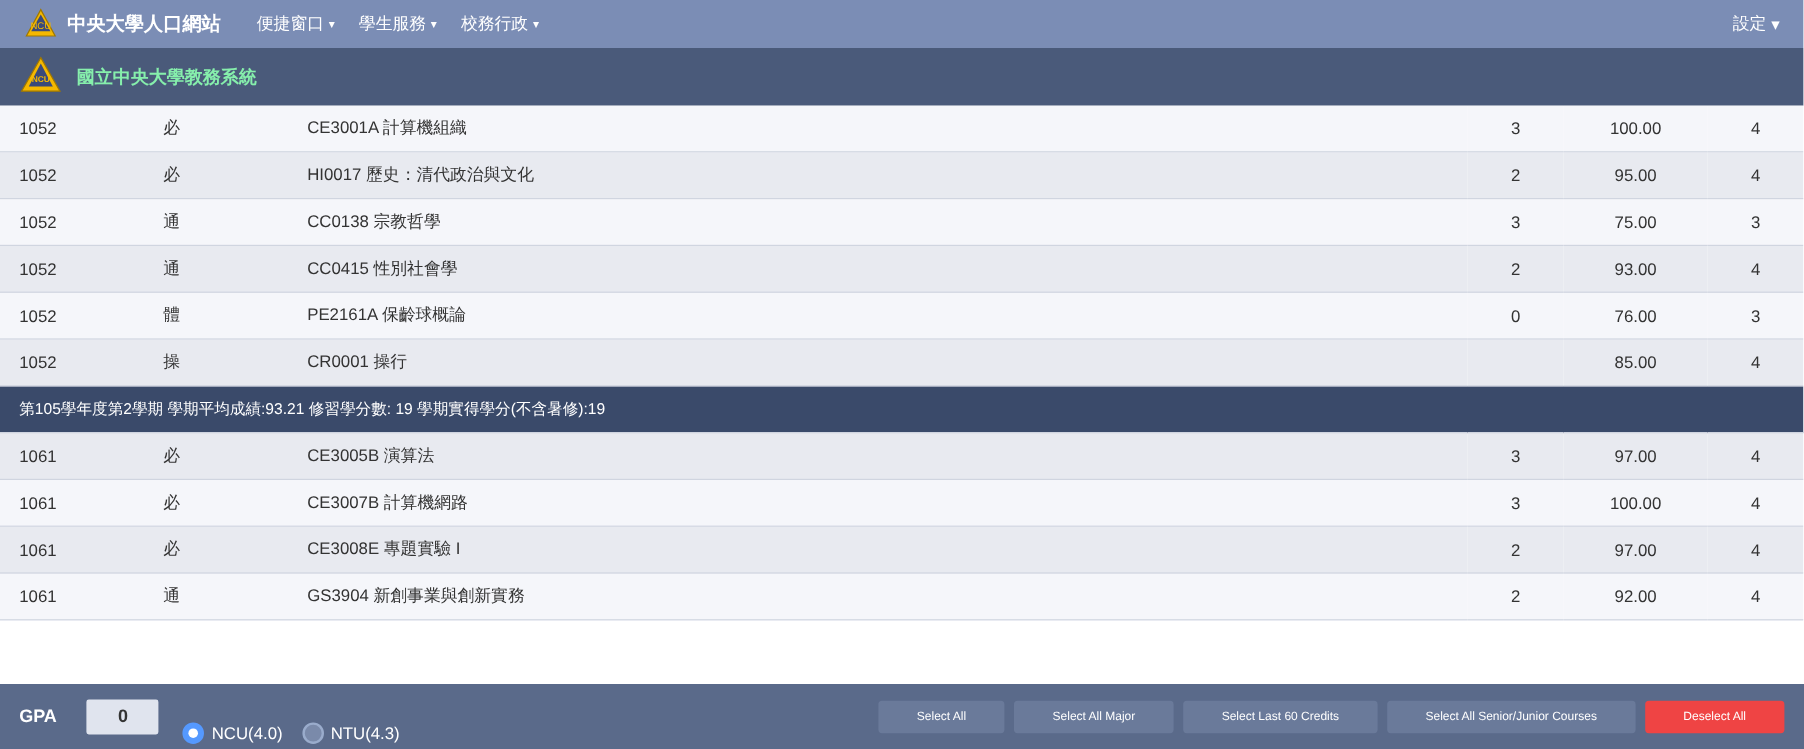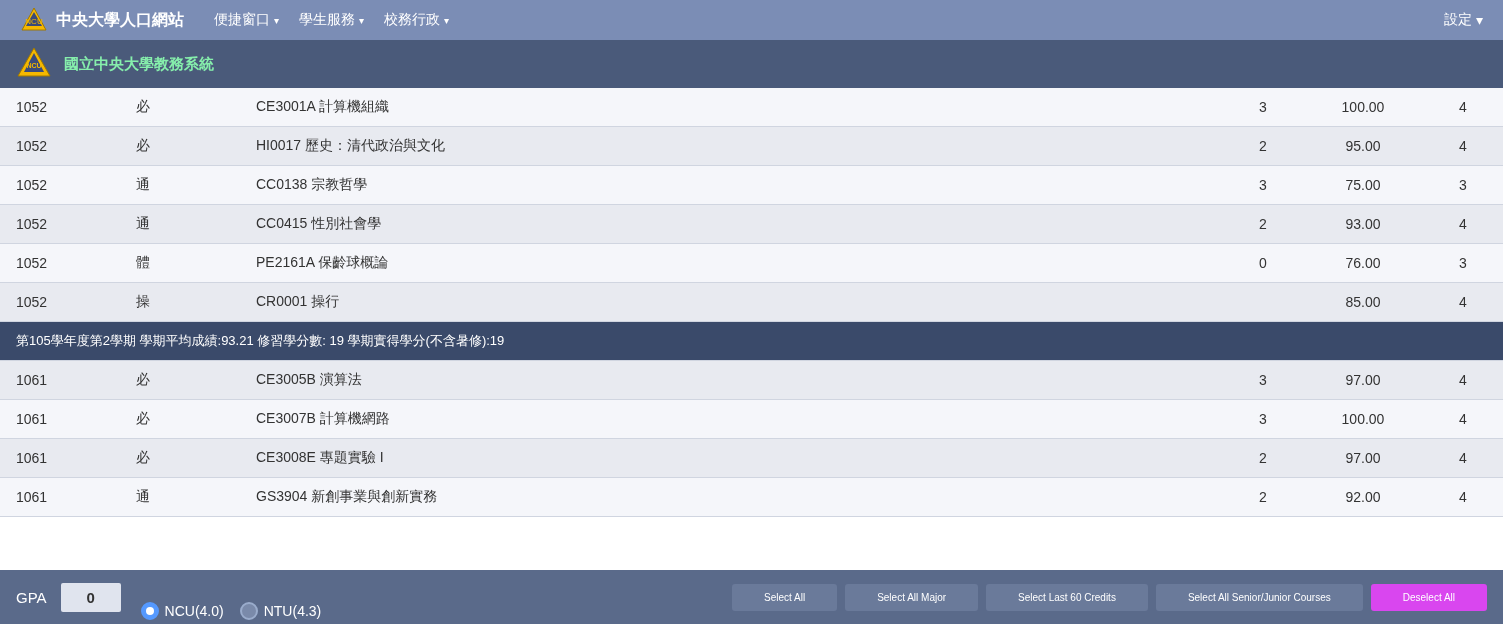--- a/index.html
+++ b/index.html
@@ -115,22 +115,22 @@
       padding: 8px 16px;
       gap: 12px;
       position: fixed;
       bottom: 0;
       width: 100%;
       height: 54px;
     }
     .gpa-label {
       color: #fff;
       font-size: 15px;
-      font-weight: normal;
-      margin-right: 2px;
+      font-weight: bold;
+      margin-right: 13px;
     }
     .gpa-value {
       background: #e0e4ee;
       color: #333;
       padding: 6px 24px;
       font-size: 15px;
       font-weight: bold;
       border-radius: 2px;
       min-width: 60px;
       text-align: center;
@@ -180,21 +180,21 @@
       border-radius: 3px;
       cursor: pointer;
       white-space: nowrap;
       font-family: inherit;
     }
     .btn-primary {
       background: #6a7a9a;
       color: #fff;
     }
     .btn-danger {
-      background: #d946ef;
+      background: #ef4444;
       color: #fff;
     }
 
     
     .table-wrapper {
       overflow-y: auto;
       max-height: calc(100vh - 140px);
       padding-bottom: 54px;
     }
 

